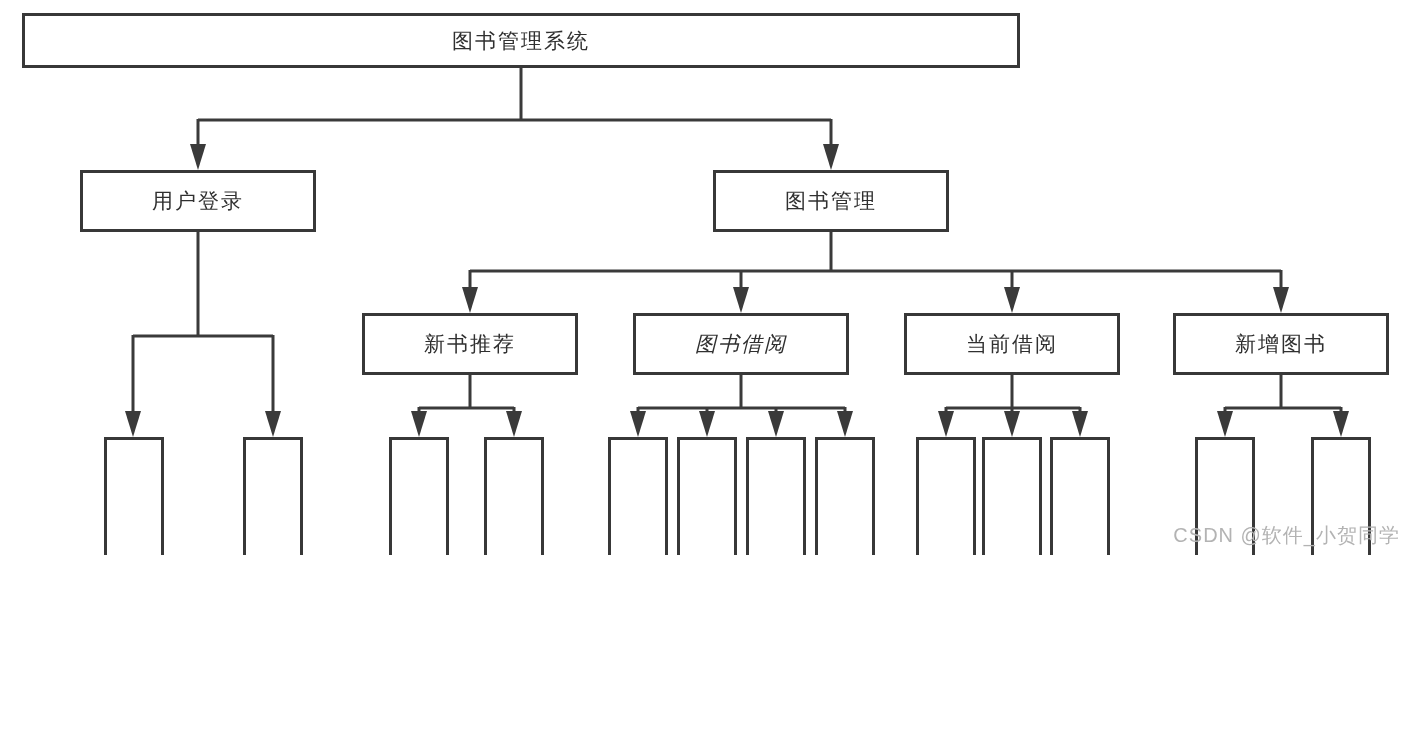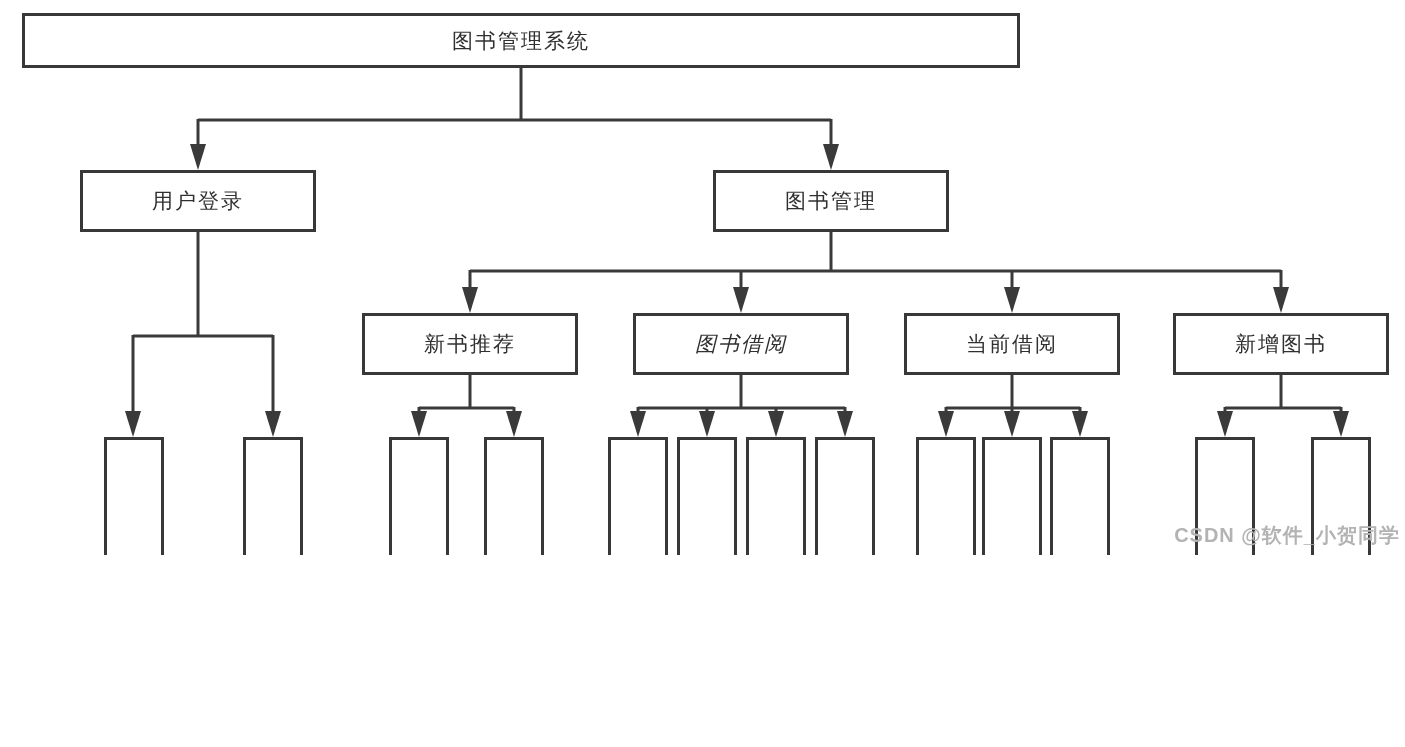--- a/index.html
+++ b/index.html
@@ -55,21 +55,20 @@
   .lvl3       { top: 313px; width: 216px; height: 62px; }
   .watermark {
     position: absolute;
     right: 5px;
     bottom: 6px;
     font-size: 20px;
     letter-spacing: 1px;
     color: #b3b3b3;
     z-index: 3;
     white-space: nowrap;
-    font-weight: bold;
   }
 </style>
 </head>
 <body>
 
 <div class="stage">
 
   <svg class="connectors" width="1405" height="747" viewBox="0 0 1405 747" aria-hidden="true">
     <g stroke="#3a3a3a" stroke-width="3" fill="none">
       <path d="M521 68 V121 M198 120 H831 M198 119 V152 M831 119 V152"></path>

